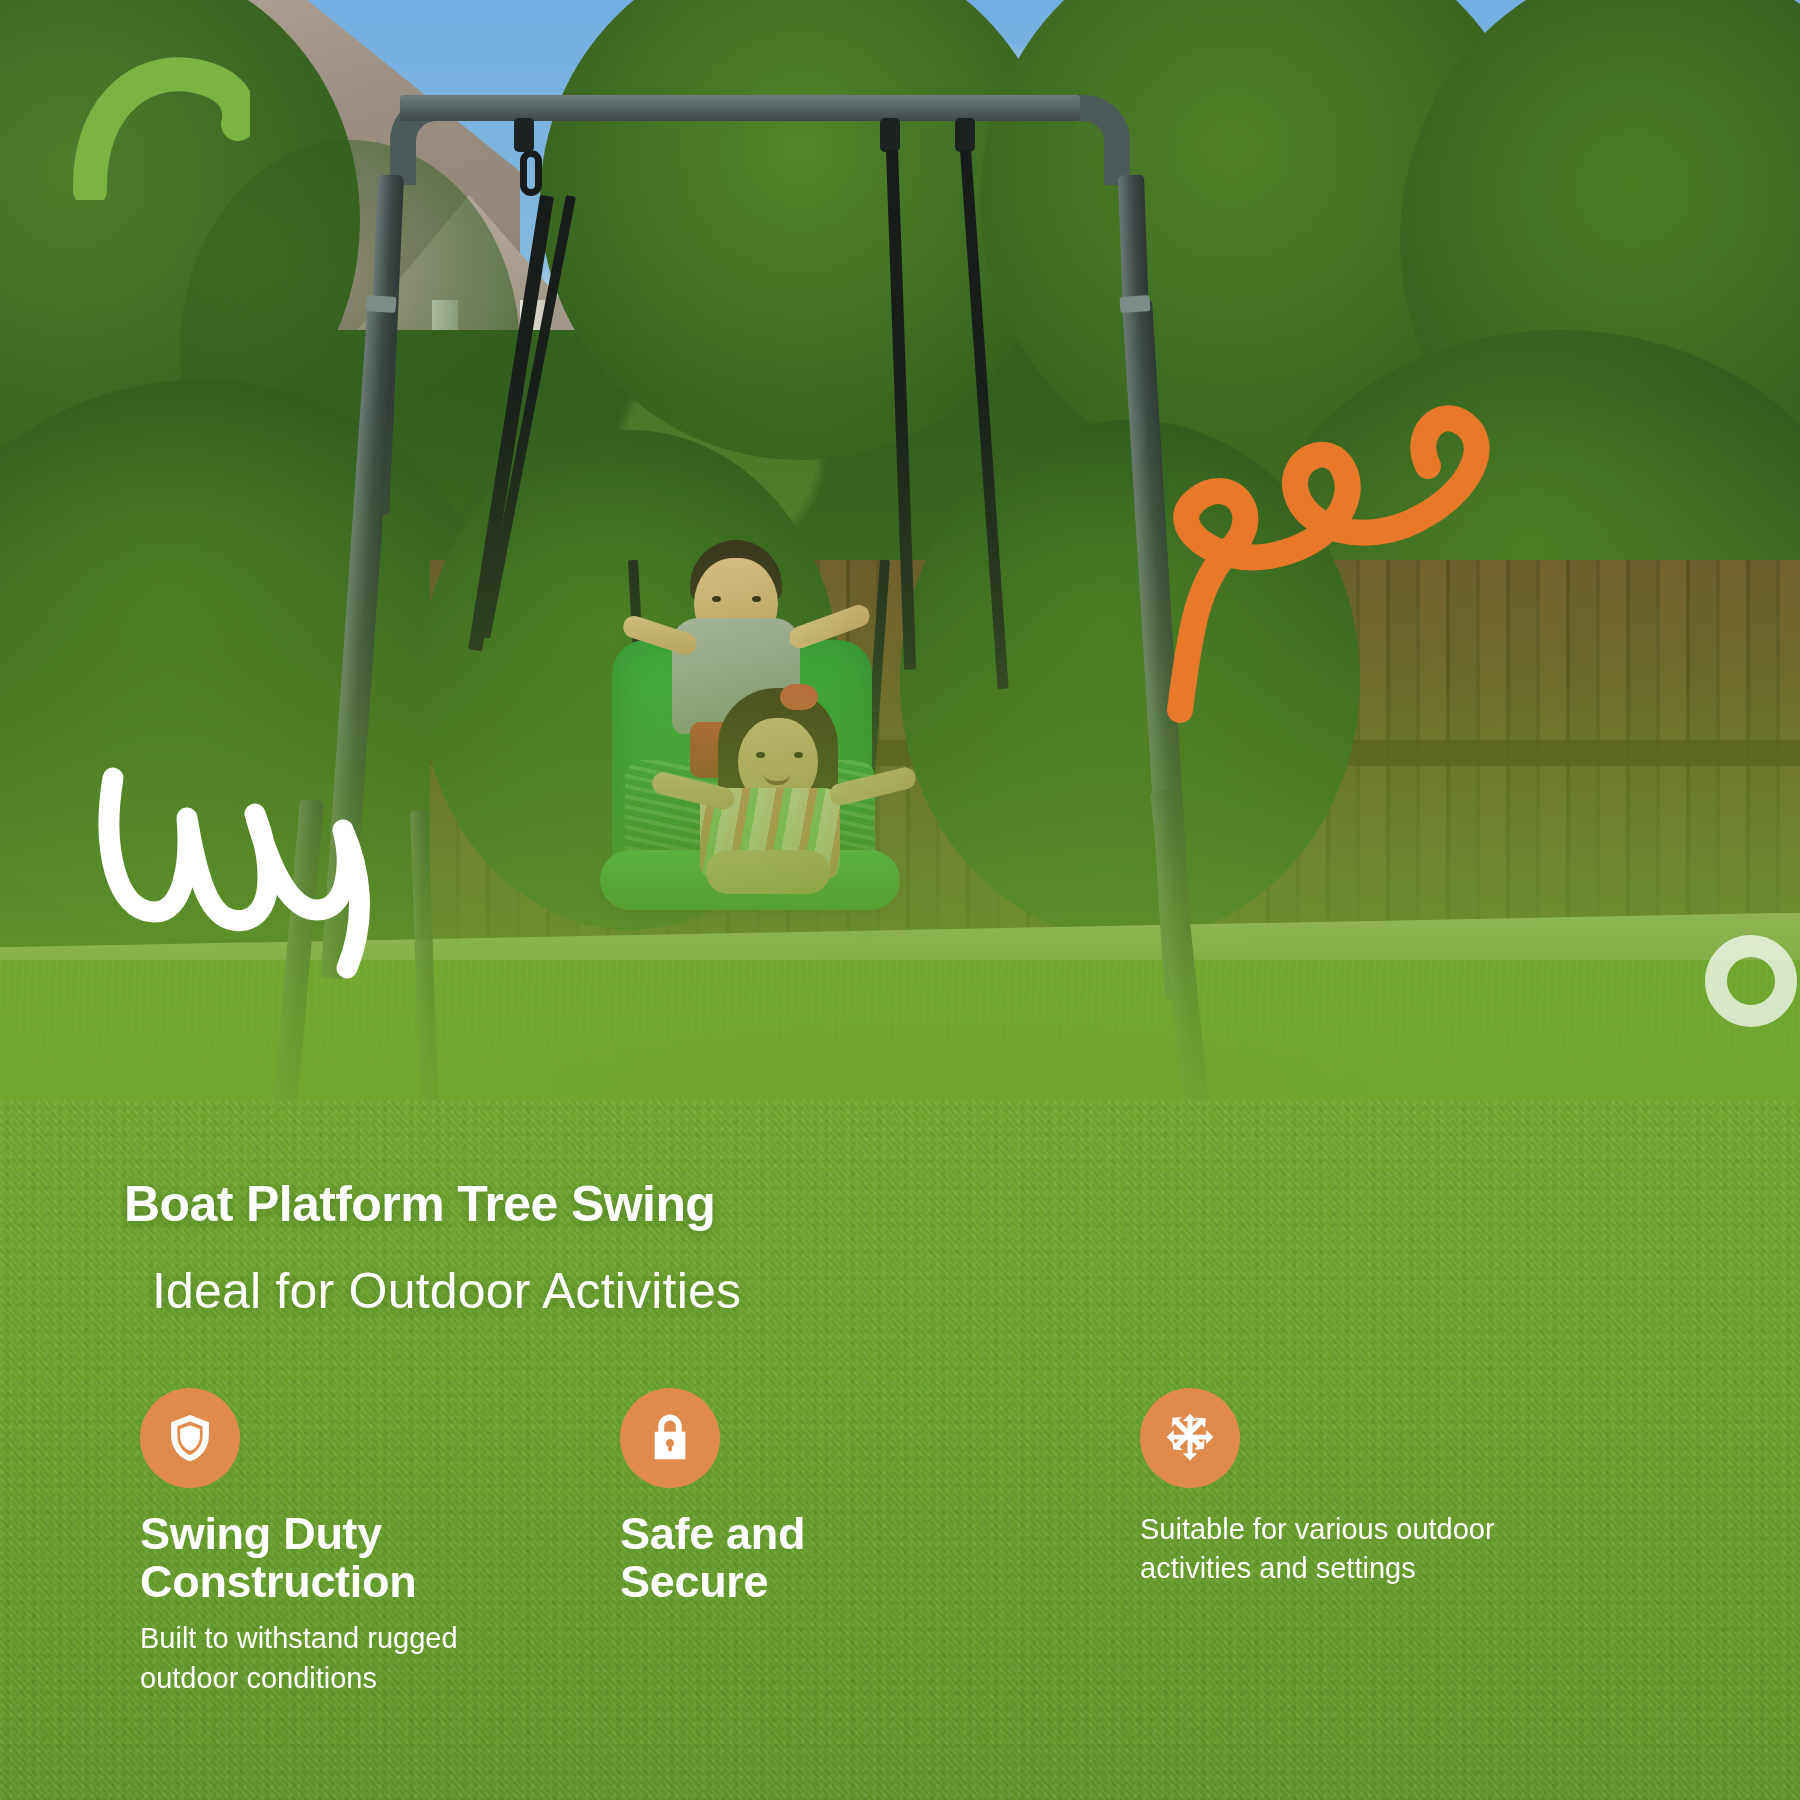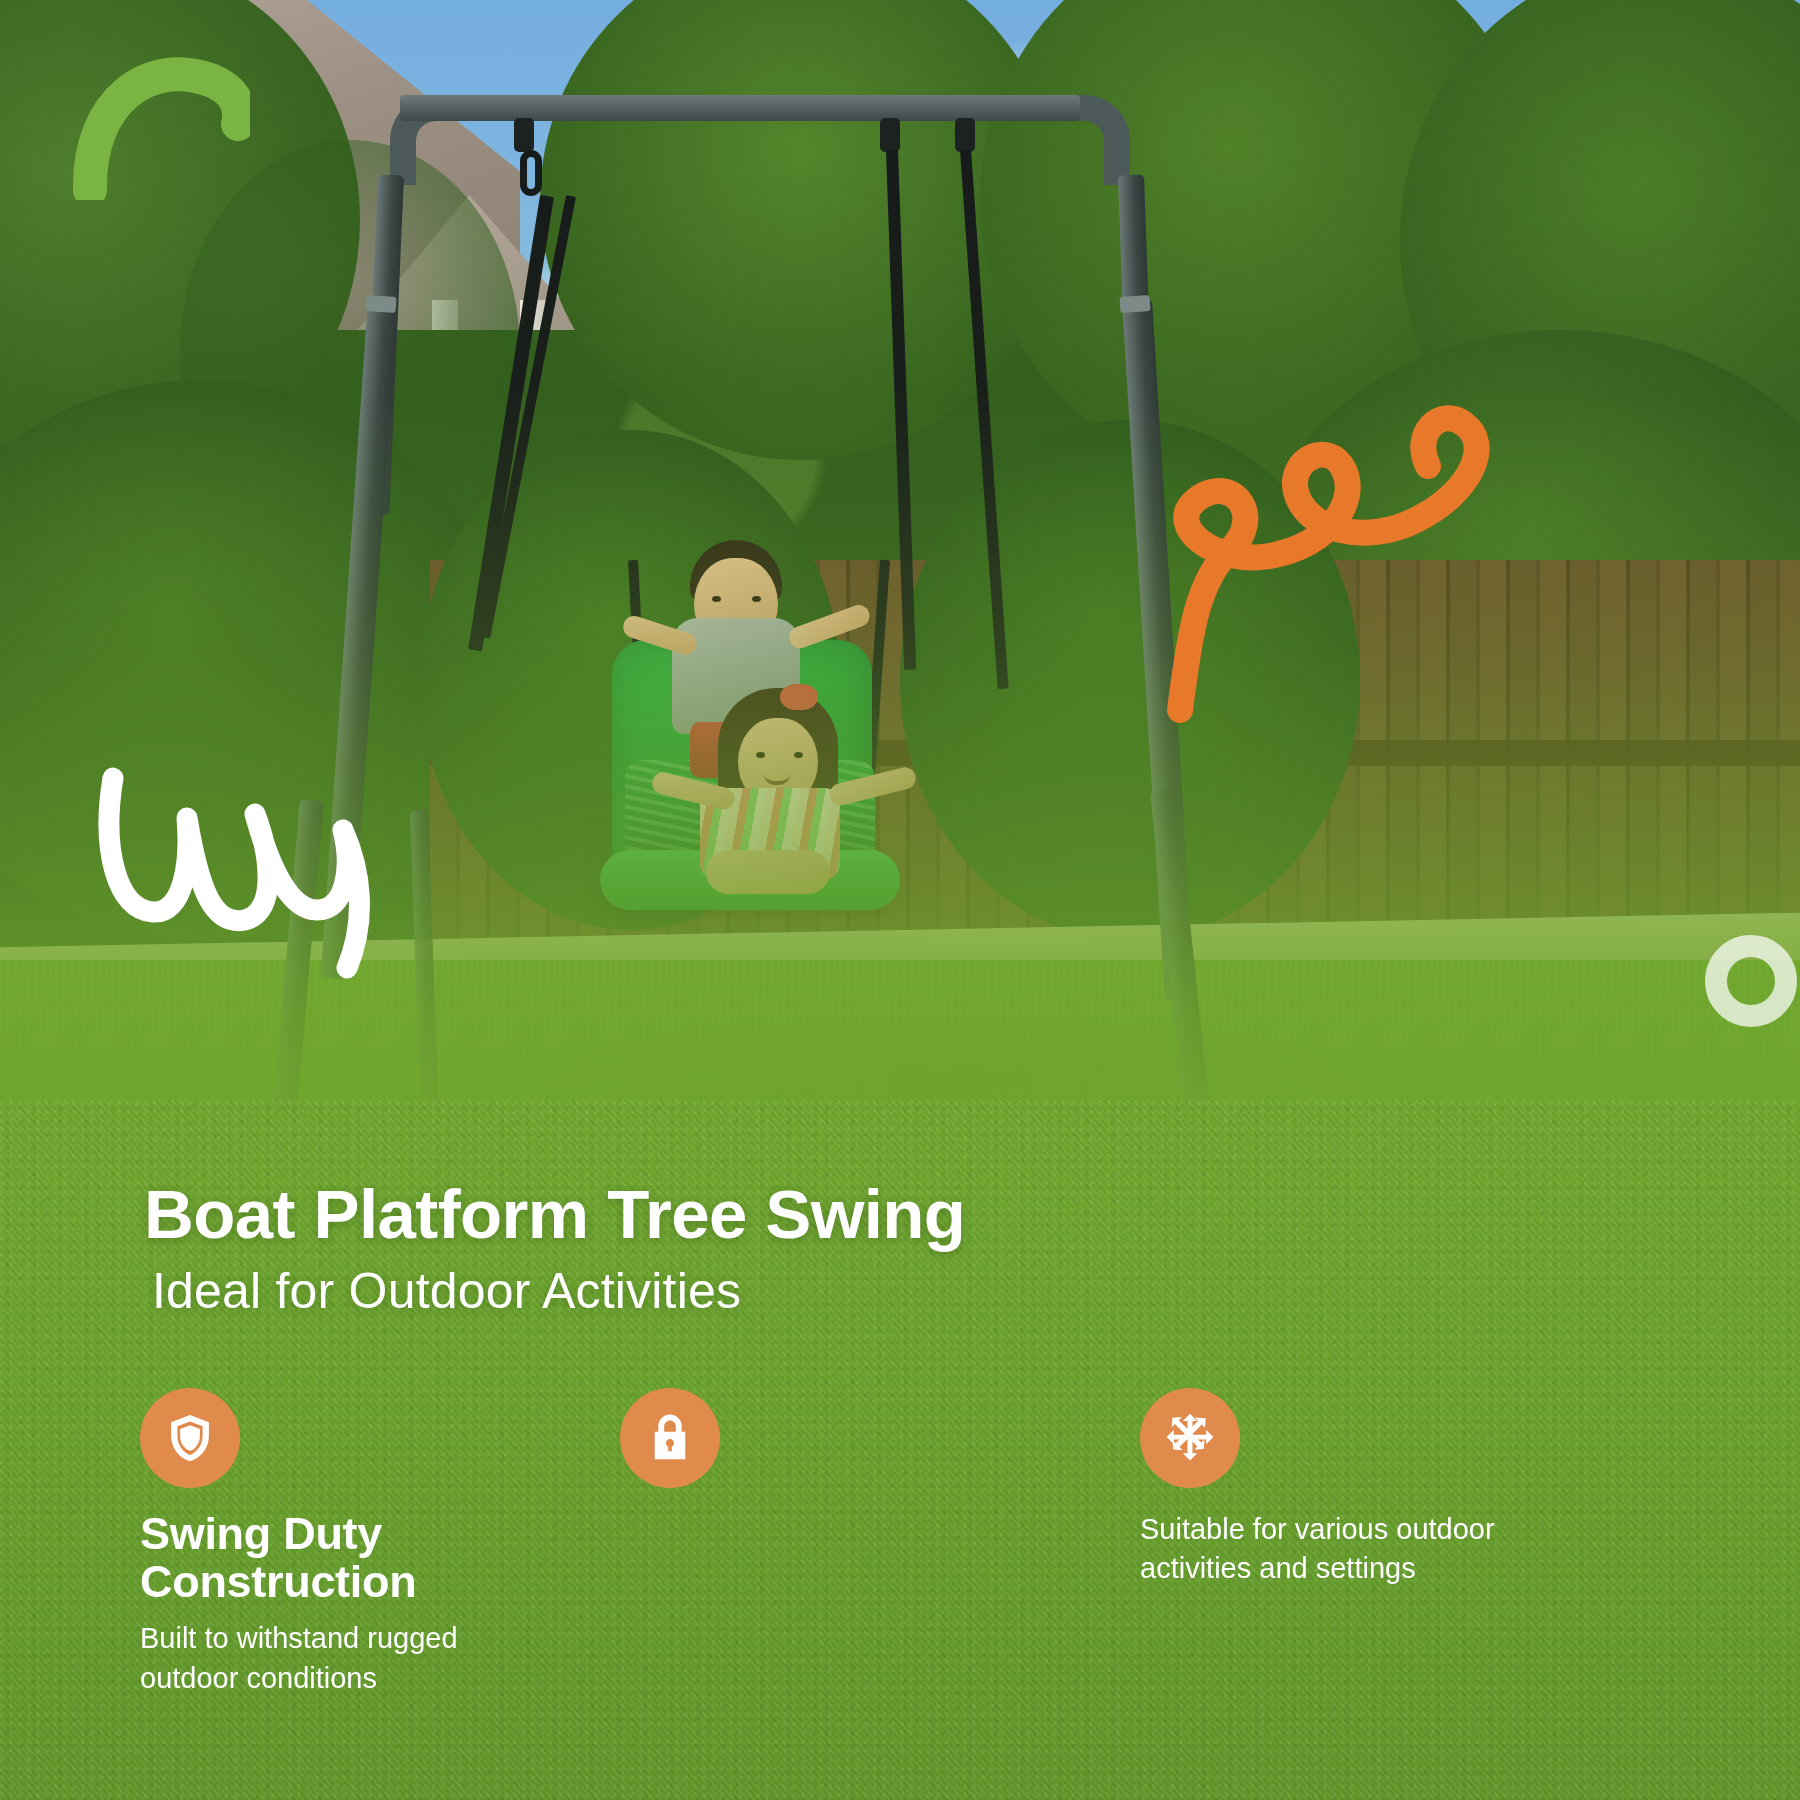--- a/index.html
+++ b/index.html
@@ -212,22 +212,22 @@
   .panel-noise {
     position:absolute; inset:0;
     background:
       radial-gradient(circle at 18% 30%, rgba(255,255,255,.06) 0 2px, transparent 3px),
       radial-gradient(circle at 62% 70%, rgba(0,0,0,.05) 0 2px, transparent 3px);
     background-size:9px 9px, 13px 13px;
   }
 
   
   .headline {
-    position:absolute; left:144px; top:1175px;
-    font-size:69px; font-weight:bold; color:#ffffff; letter-spacing:-.6px;
+    position:absolute; left:124px; top:1175px;
+    font-size:50px; font-weight:bold; color:#ffffff; letter-spacing:-.6px;
     text-shadow:0 2px 10px rgba(20,50,10,.28);
     white-space:nowrap;
   }
   .subhead {
     position:absolute; left:140px; top:1262px;
     font-size:50px; font-weight:300; color:#ffffff; letter-spacing:.2px;
     text-shadow:0 2px 10px rgba(20,50,10,.25);
     white-space:nowrap;
     margin-left:12px;
   }
@@ -406,20 +406,22 @@
       <div class="feat-desc">Built to withstand rugged
 outdoor conditions</div>
     </div>
 
     <div class="feat f2">
       <div class="badge">
         <svg viewBox="0 0 24 24">
           <path d="M12 1.6c-2.9 0-5.2 2.3-5.2 5.2v2.4H5.2v12.2h13.6V9.2h-1.6V6.8c0-2.9-2.3-5.2-5.2-5.2zm0 2.6c1.4 0 2.6 1.2 2.6 2.6v2.4H9.4V6.8c0-1.4 1.2-2.6 2.6-2.6zm0 8.2c1 0 1.8.8 1.8 1.8 0 .7-.4 1.3-1 1.6v2.1h-1.6v-2.1c-.6-.3-1-.9-1-1.6 0-1 .8-1.8 1.8-1.8z"></path>
         </svg>
       </div>
+      <div class="feat-title">Safe and
+Secure</div>
     </div>
 
     <div class="feat f3">
       <div class="badge">
         <svg viewBox="0 0 24 24">
           <path d="M11 1.2 7.8 4.4h2.1v6.1H3.8V8.4L.6 11.6l3.2 3.2v-2.1h6.1v6.1H7.8L11 22l3.2-3.2h-2.1v-6.1h6.1v2.1l3.2-3.2-3.2-3.2v2.1h-6.1V4.4h2.1L11 1.2z" transform="translate(1,0)"></path>
           <path d="M4.2 3 3.9 7.2l1.4-1.4 10 10-1.4 1.4 4.2-.3.3-4.2-1.4 1.4-10-10L8.4 2.7 4.2 3z"></path>
           <path d="M18.4 3.2 14.2 2.9l1.4 1.4-10 10-1.4-1.4.3 4.2 4.2.3-1.4-1.4 10-10 1.4 1.4.3-4.2z" opacity=".98"></path>
         </svg>
       </div>

